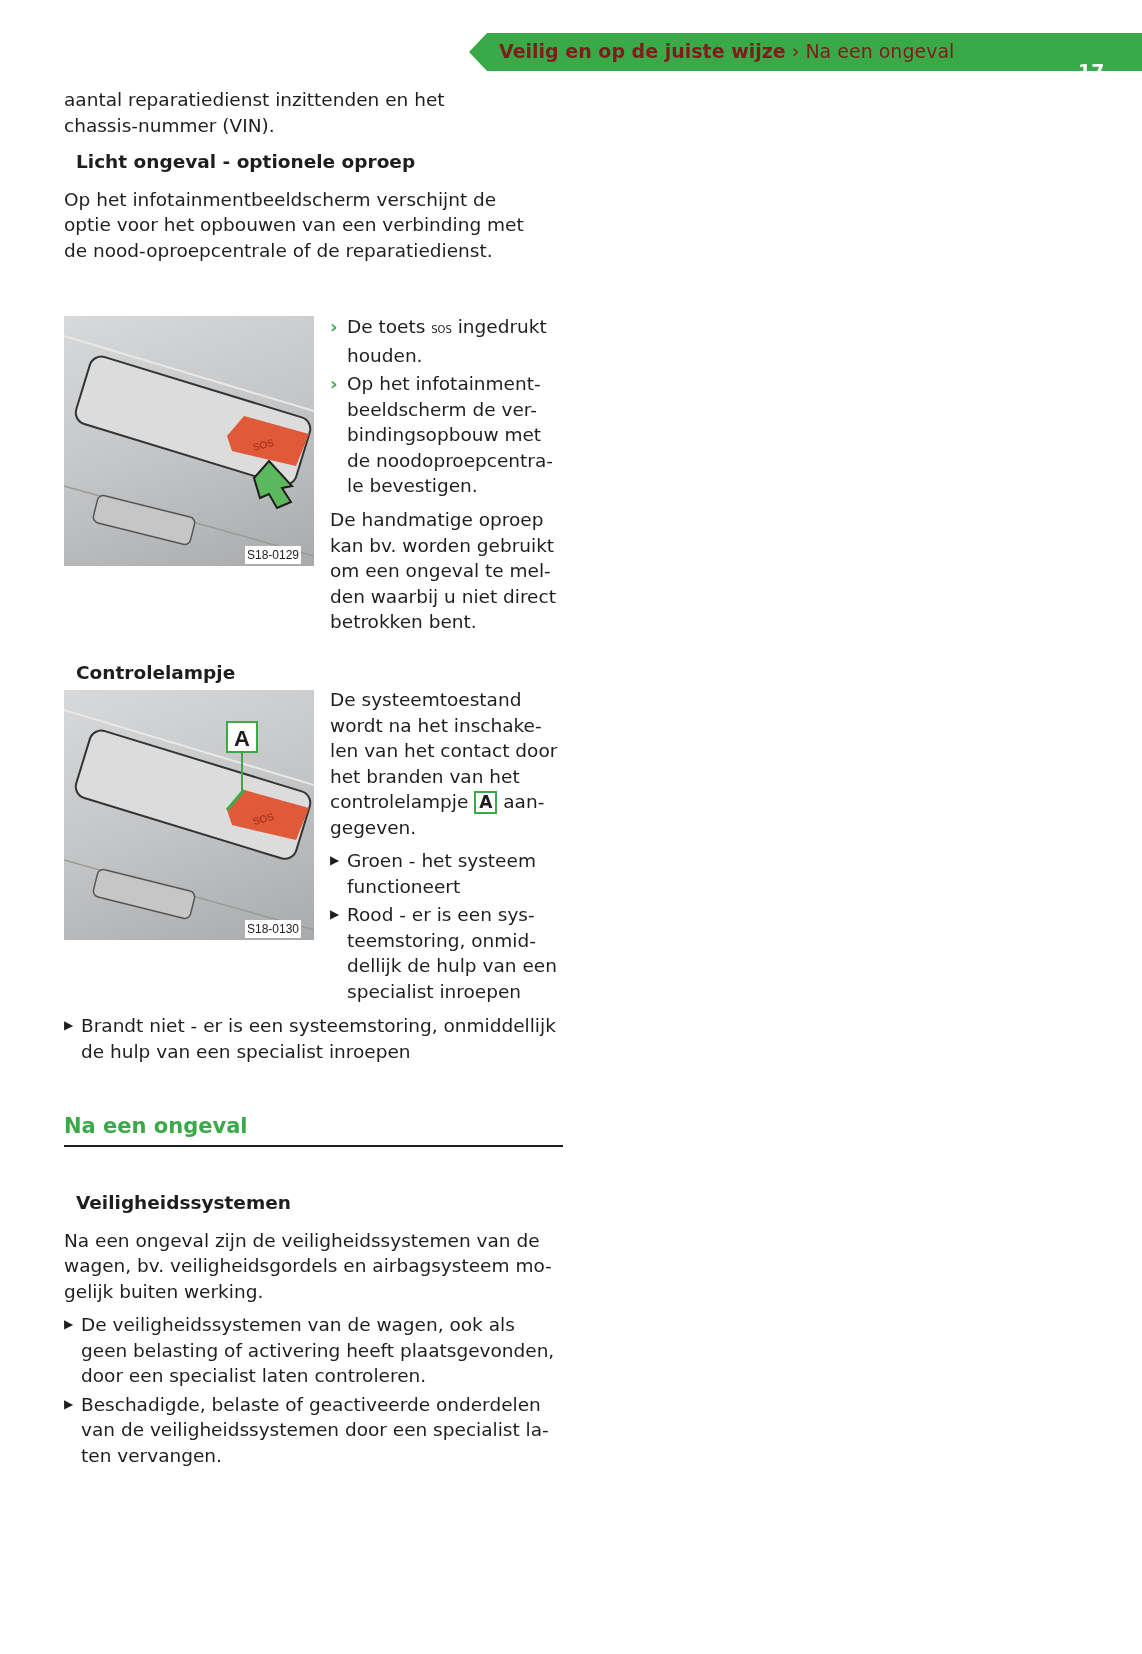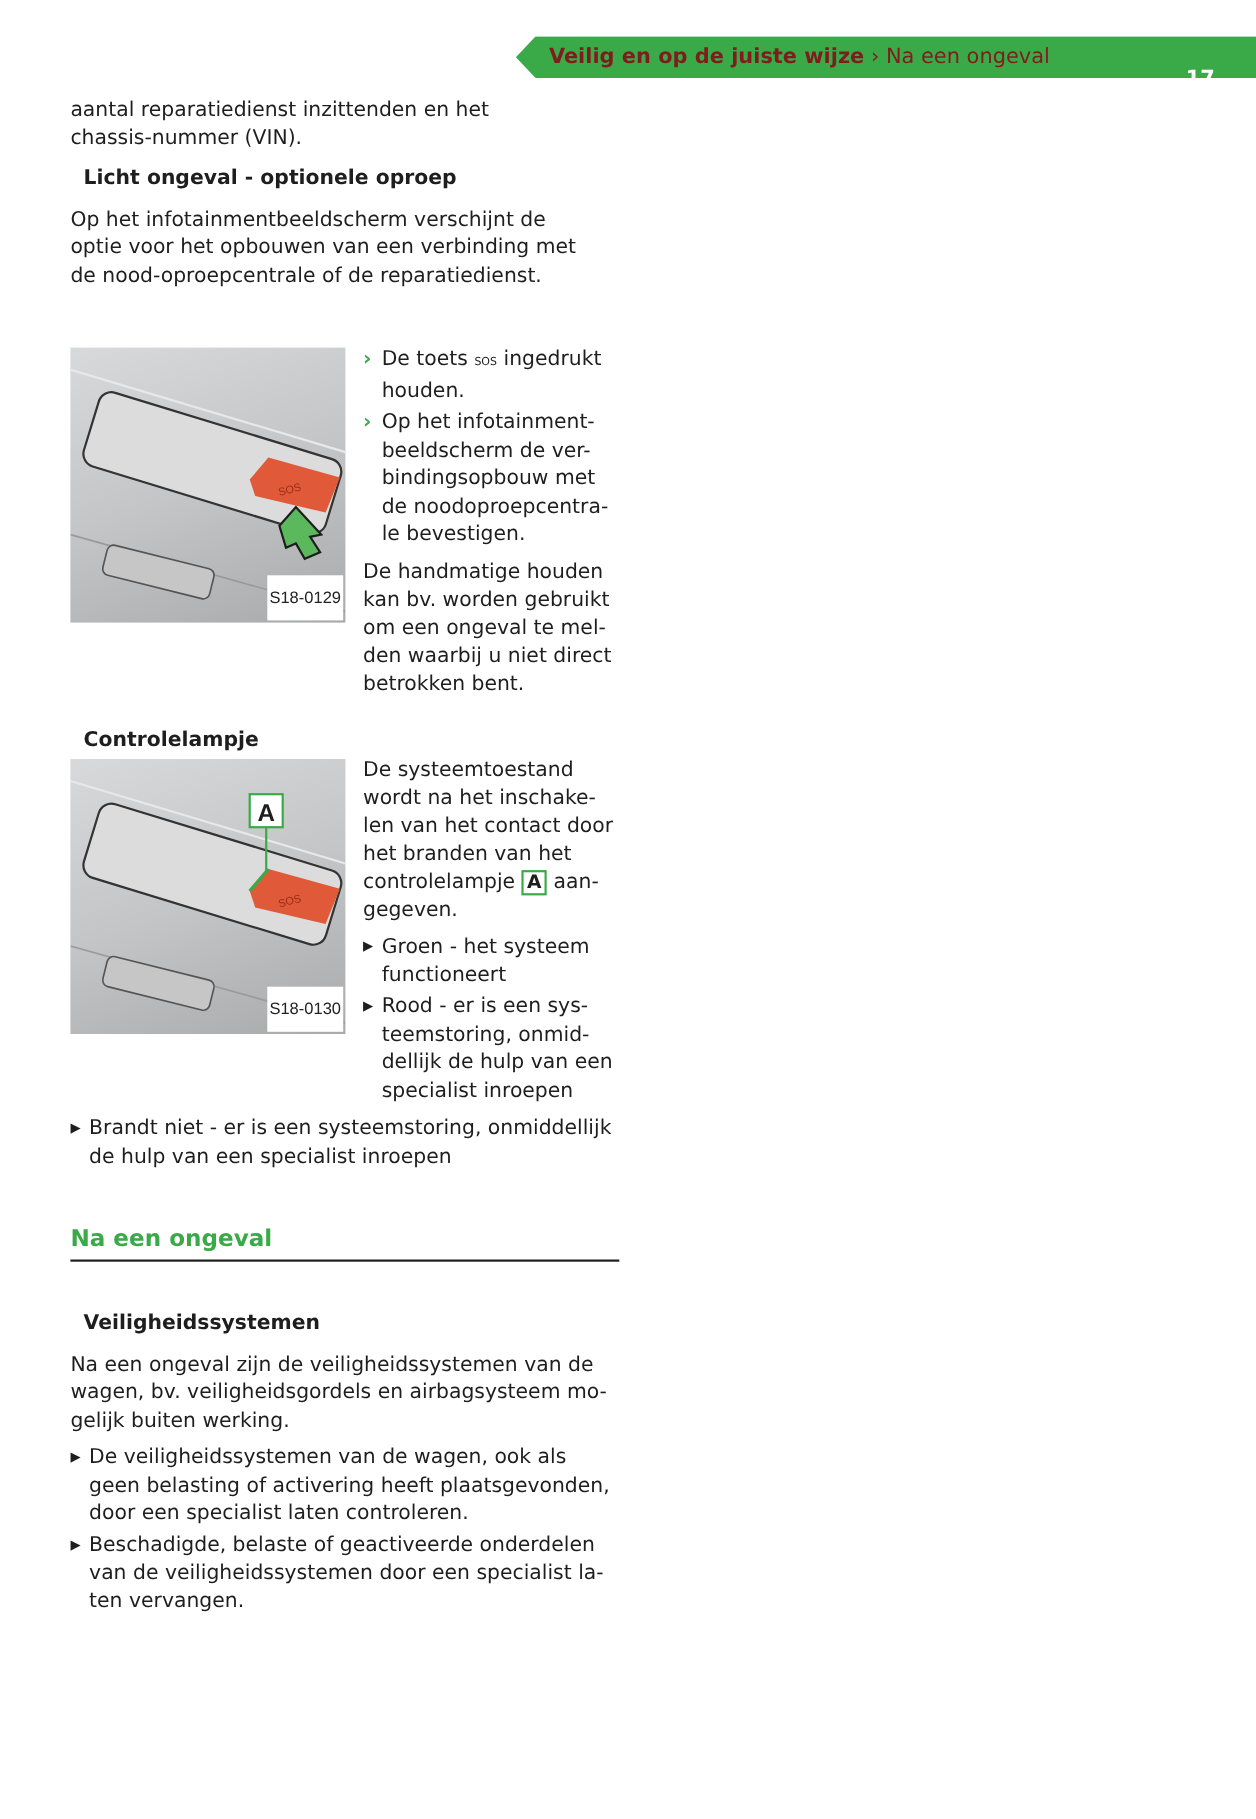--- a/index.html
+++ b/index.html
@@ -25,22 +25,22 @@
     font-size: 18.5px; line-height: 25.5px;
   }
   .p { margin: 0; }
   .h-bold { font-weight: bold; margin: 12px; }
   .figure {
     position: absolute; left: 64px; width: 250px; height: 250px;
     background: linear-gradient(160deg, #d8d9da 0%, #c4c5c6 50%, #a9aaab 100%);
     overflow: hidden;
   }
   .fig-code {
-    position: absolute; right: 2px; bottom: 2px; font-size: 15px; color: #222;
-    background: #fff; padding: 12px 2px; font-family: "Liberation Sans", sans-serif;
+    position: absolute; right: 13px; bottom: 2px; font-size: 12px; color: #222;
+    background: #fff; padding: 2px 2px; font-family: "Liberation Sans", sans-serif;
   }
   .side-text {
     position: absolute; left: 330px; width: 235px;
     font-size: 18.5px; line-height: 25.5px;
   }
   .step { position: relative; padding-left: 17px; margin: 0 0 3px 0; }
   .step .mk { position: absolute; left: 0; top: 0; color: #3aaa48; font-weight: bold; }
   .bullet { position: relative; padding-left: 17px; margin: 0 0 3px 0; }
   .bullet .mk { position: absolute; left: 0; top: 0; font-size: 12px; }
   .boxA {
@@ -91,21 +91,21 @@
     <span class="sos-key">SOS</span>
     <span>ingedrukt houden.</span>
   </div>
   <div class="step">
     <span class="mk">›</span>
     <span>Op het infotainment-beeldscherm de ver-bindingsopbouw met de noodoproepcentra-le bevestigen.</span>
   </div>
 </div>
 
 <div class="col" style="top:507px; width:500px;">
-  <p class="p" style="margin-left:266px; width:230px;">De handmatige houden kan bv. worden gebruikt om een ongeval te mel-den waarbij u niet direct betrokken bent.</p>
+  <p class="p" style="margin-left:266px; width:230px;">De handmatige oproep kan bv. worden gebruikt om een ongeval te mel-den waarbij u niet direct betrokken bent.</p>
 </div>
 
 <div class="col" style="top:648px;">
   <p class="h-bold">Controlelampje</p>
 </div>
 
 <div class="figure" style="top:690px;">
   <svg width="250" height="250" viewBox="0 0 250 250">
     <path d="M0 20 L250 95" stroke="#e8e8e8" stroke-width="2" fill="none"></path>
     <path d="M0 170 L250 240" stroke="#9a9a9a" stroke-width="1.5" fill="none"></path>

